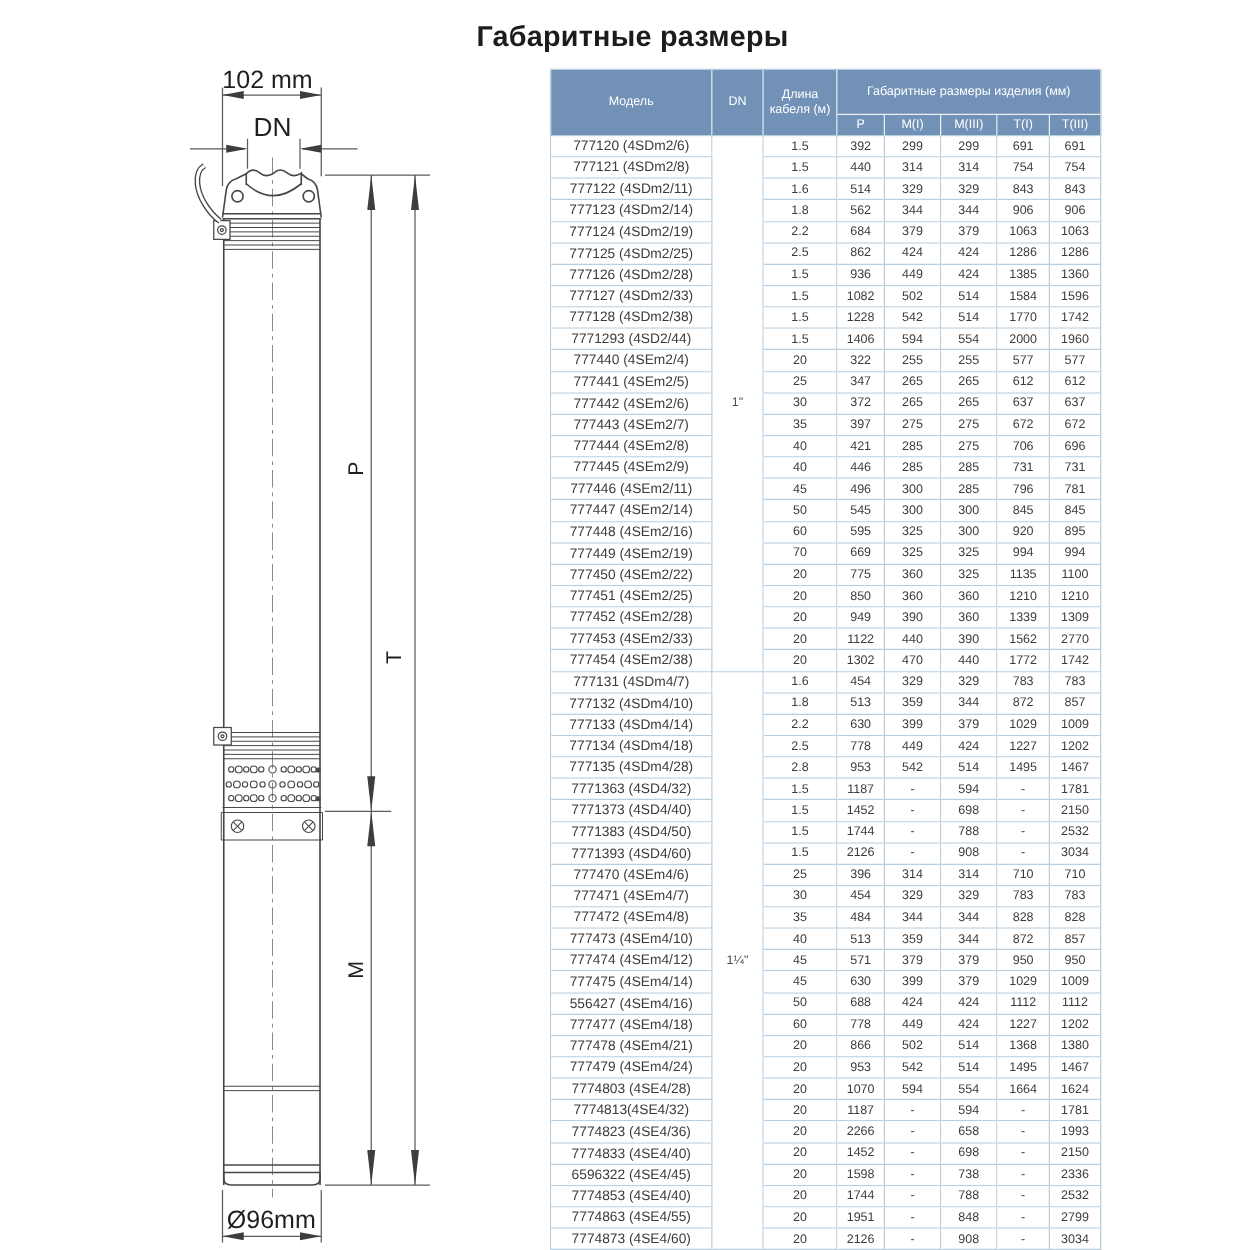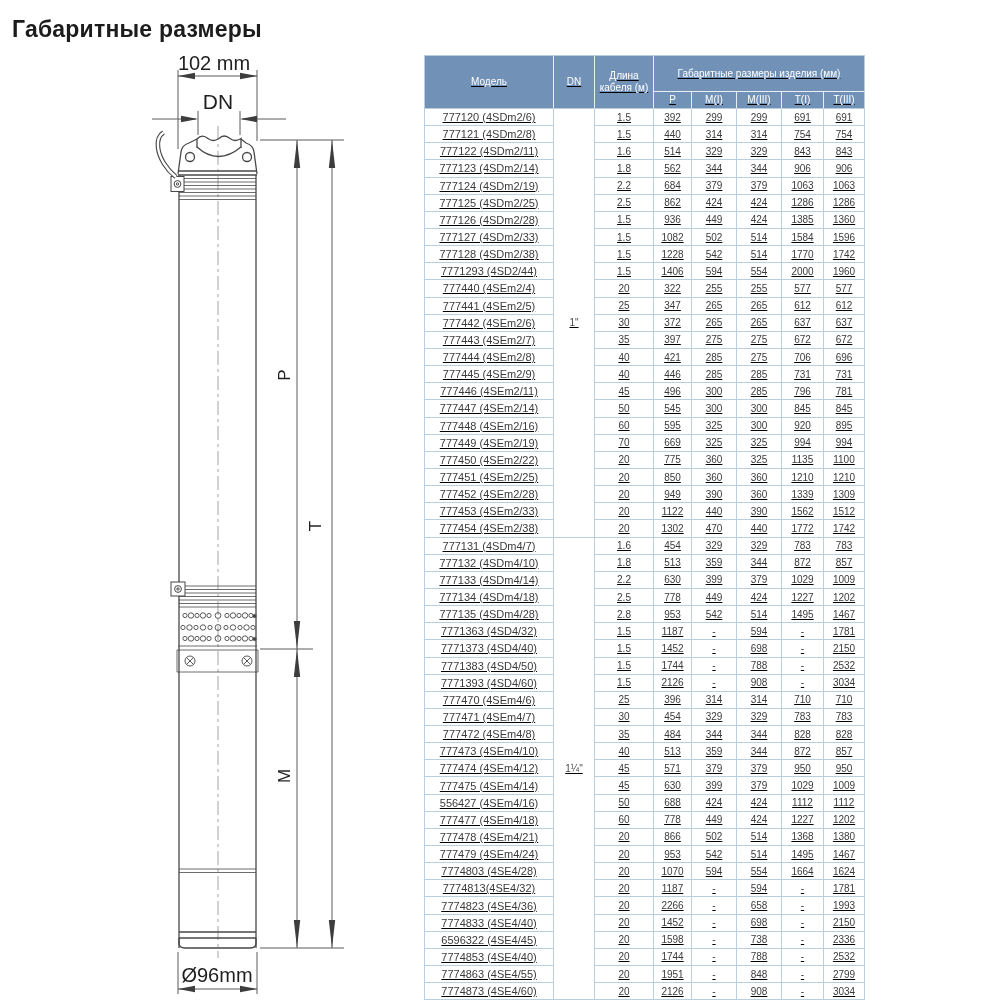--- a/index.html
+++ b/index.html
@@ -9,25 +9,25 @@
     --body-text:#3b3b3b;
     --line:#474747;
     --dim:#5a5a5a;
   }
   *{margin:0;padding:0;box-sizing:border-box;}
   html,body{width:1000px;height:1000px;background:#ffffff;overflow:hidden;
     font-family:"Liberation Sans","DejaVu Sans",sans-serif;}
   .stage{position:relative;width:1000px;height:1000px;background:#fff;}
 
   .page-title{position:absolute;top:16px;left:0;width:1000px;padding-left:12px;
-    text-align:left;font-size:23px;font-weight:600;color:#1c1c1c;letter-spacing:.2px;}
+    text-align:center;font-size:23px;font-weight:600;color:#1c1c1c;letter-spacing:.2px;}
 
   .diagram{position:absolute;left:0;top:0;width:420px;height:1000px;}
 
-  .spec-table-wrap{position:absolute;left:424px;top:55px;width:440px;text-decoration:underline;}
+  .spec-table-wrap{position:absolute;left:440px;top:55px;width:440px;}
   table.spec{border-collapse:separate;border-spacing:0;table-layout:fixed;width:440px;
     border-top:1px solid var(--grid);border-left:1px solid var(--grid);}
   th{background:var(--header-bg);color:var(--header-text);font-weight:normal;
     font-size:10px;line-height:1.18;text-align:center;vertical-align:middle;
     border-right:1px solid rgba(255,255,255,.85);padding:0 1px;}
   th.hdr-span{border-bottom:1px solid var(--grid);}
   th.hdr-group{height:36px;border-bottom:1px solid rgba(255,255,255,.85);}
   th.hdr-sub{height:17px;border-bottom:1px solid var(--grid);}
   th.last-col{border-right:1px solid var(--grid);}
   td{font-size:10px;color:var(--body-text);text-align:center;vertical-align:middle;
@@ -439,21 +439,21 @@
             <td>1339</td>
             <td>1309</td>
           </tr>
           <tr class="data-row">
             <td class="model-cell">777453 (4SEm2/33)</td>
             <td>20</td>
             <td>1122</td>
             <td>440</td>
             <td>390</td>
             <td>1562</td>
-            <td>1512</td>
+            <td>2770</td>
           </tr>
           <tr class="data-row">
             <td class="model-cell">777454 (4SEm2/38)</td>
             <td>20</td>
             <td>1302</td>
             <td>470</td>
             <td>440</td>
             <td>1772</td>
             <td>1742</td>
           </tr>

